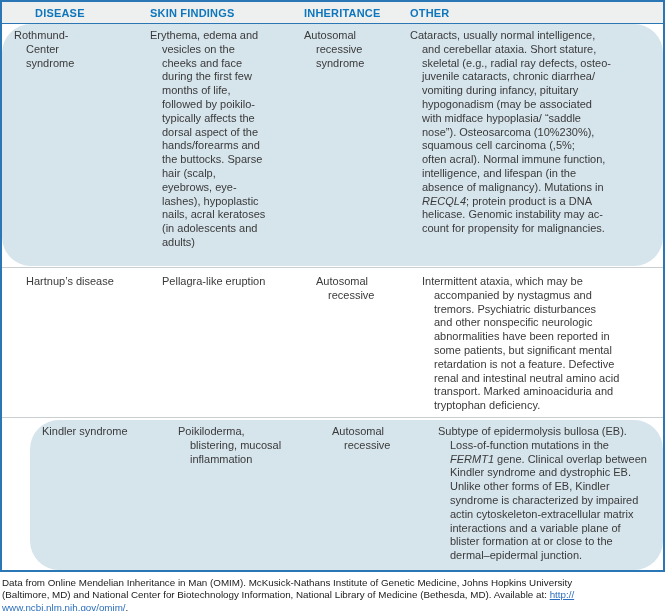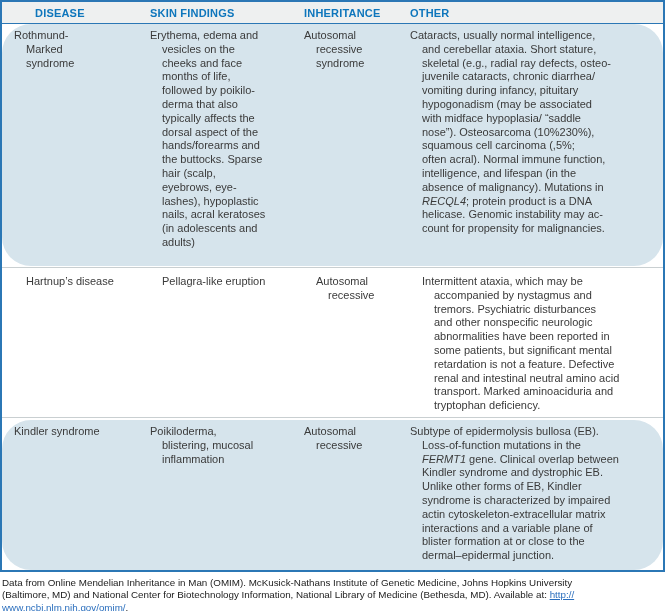--- a/index.html
+++ b/index.html
@@ -51,21 +51,21 @@
     padding:5px 6px 3px 12px;
   }
   .line{min-height:13.8px;}
   .line.hang{padding-left:12px;}
   .row-sep{
     height:4px;
     background:linear-gradient(to bottom,#ffffff 0,#ffffff 1px,#c9cfd1 1px,#c9cfd1 2px,#ffffff 2px,#ffffff 4px);
   }
   .r1{min-height:242px;}
   .r2{min-height:140px;padding-left:12px;}
-  .r3{min-height:150px;}
+  .r3{min-height:150px;margin-left:28px;}
   .footer{
     margin-top:5px;
     padding:0 2px;
     font-size:9.8px;
     line-height:12.3px;
     color:#1c1c1c;
   }
   .flink{
     color:var(--link);
     text-decoration:underline;
@@ -80,30 +80,30 @@
   <div class="grid thead">
     <div class="th first">DISEASE</div>
     <div class="th">SKIN FINDINGS</div>
     <div class="th">INHERITANCE</div>
     <div class="th">OTHER</div>
   </div>
   <div id="tbody">
       <div class="grid trow r1 blue">
         <div class="cell">
           <div class="line">Rothmund-</div>
-          <div class="line hang">Marked</div>
+          <div class="line hang">Center</div>
           <div class="line hang">syndrome</div>
         </div>
         <div class="cell">
           <div class="line">Erythema, edema and</div>
           <div class="line hang">vesicles on the</div>
           <div class="line hang">cheeks and face</div>
+          <div class="line hang">during the first few</div>
           <div class="line hang">months of life,</div>
           <div class="line hang">followed by poikilo-</div>
-          <div class="line hang">derma that also</div>
           <div class="line hang">typically affects the</div>
           <div class="line hang">dorsal aspect of the</div>
           <div class="line hang">hands/forearms and</div>
           <div class="line hang">the buttocks. Sparse</div>
           <div class="line hang">hair (scalp,</div>
           <div class="line hang">eyebrows, eye-</div>
           <div class="line hang">lashes), hypoplastic</div>
           <div class="line hang">nails, acral keratoses</div>
           <div class="line hang">(in adolescents and</div>
           <div class="line hang">adults)</div>

